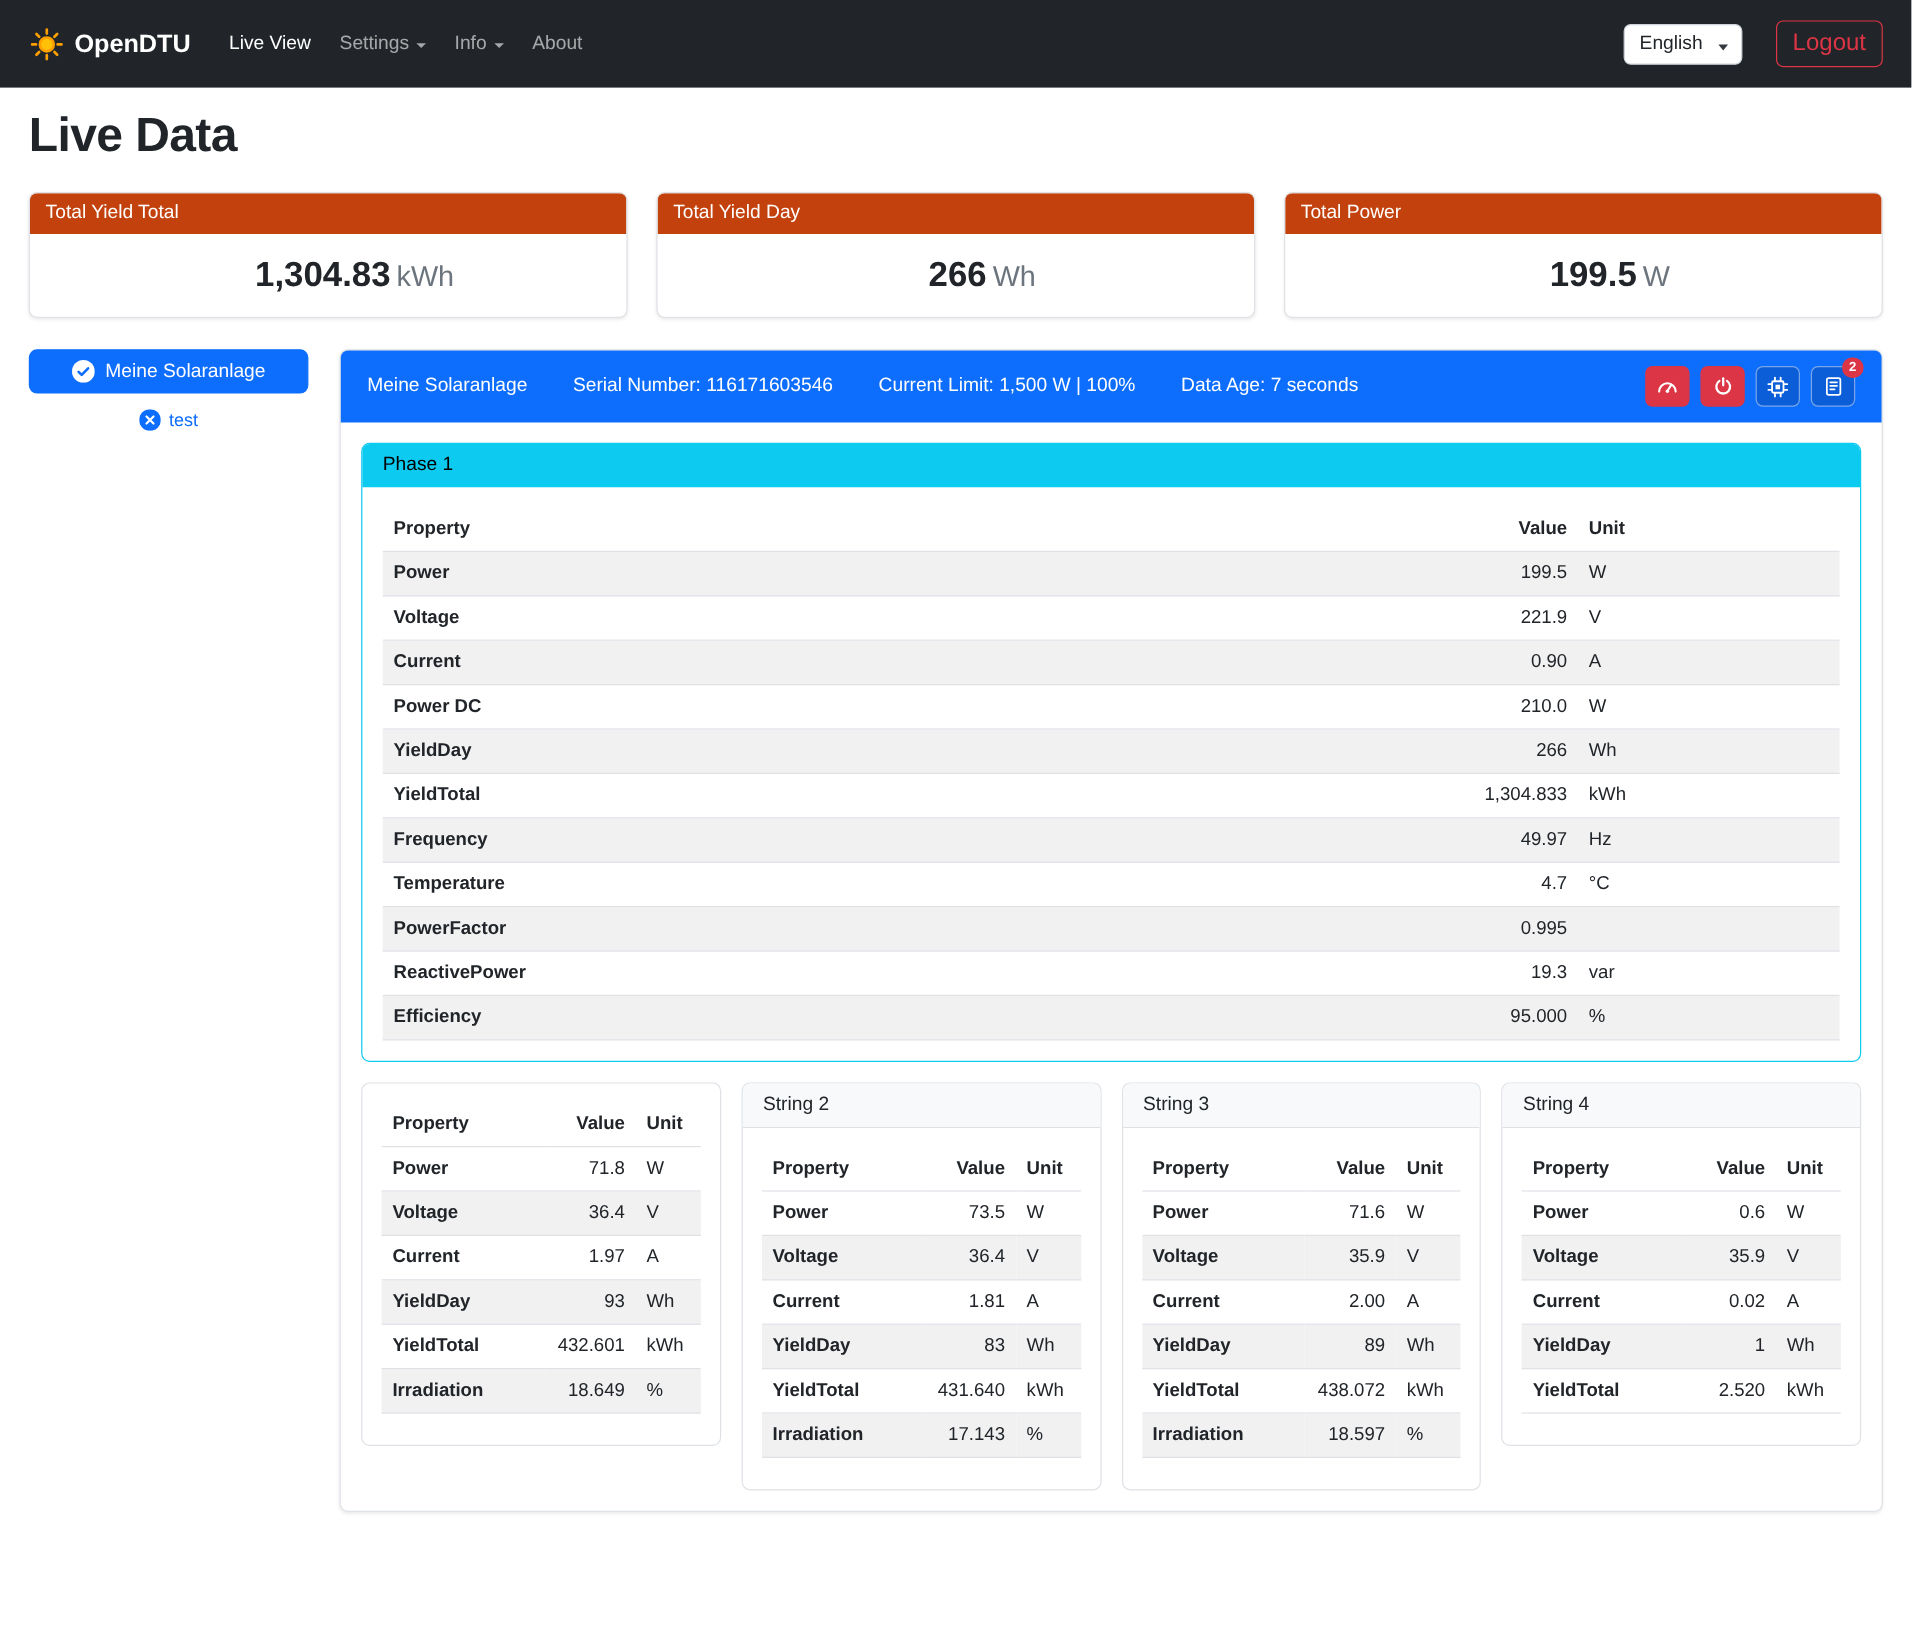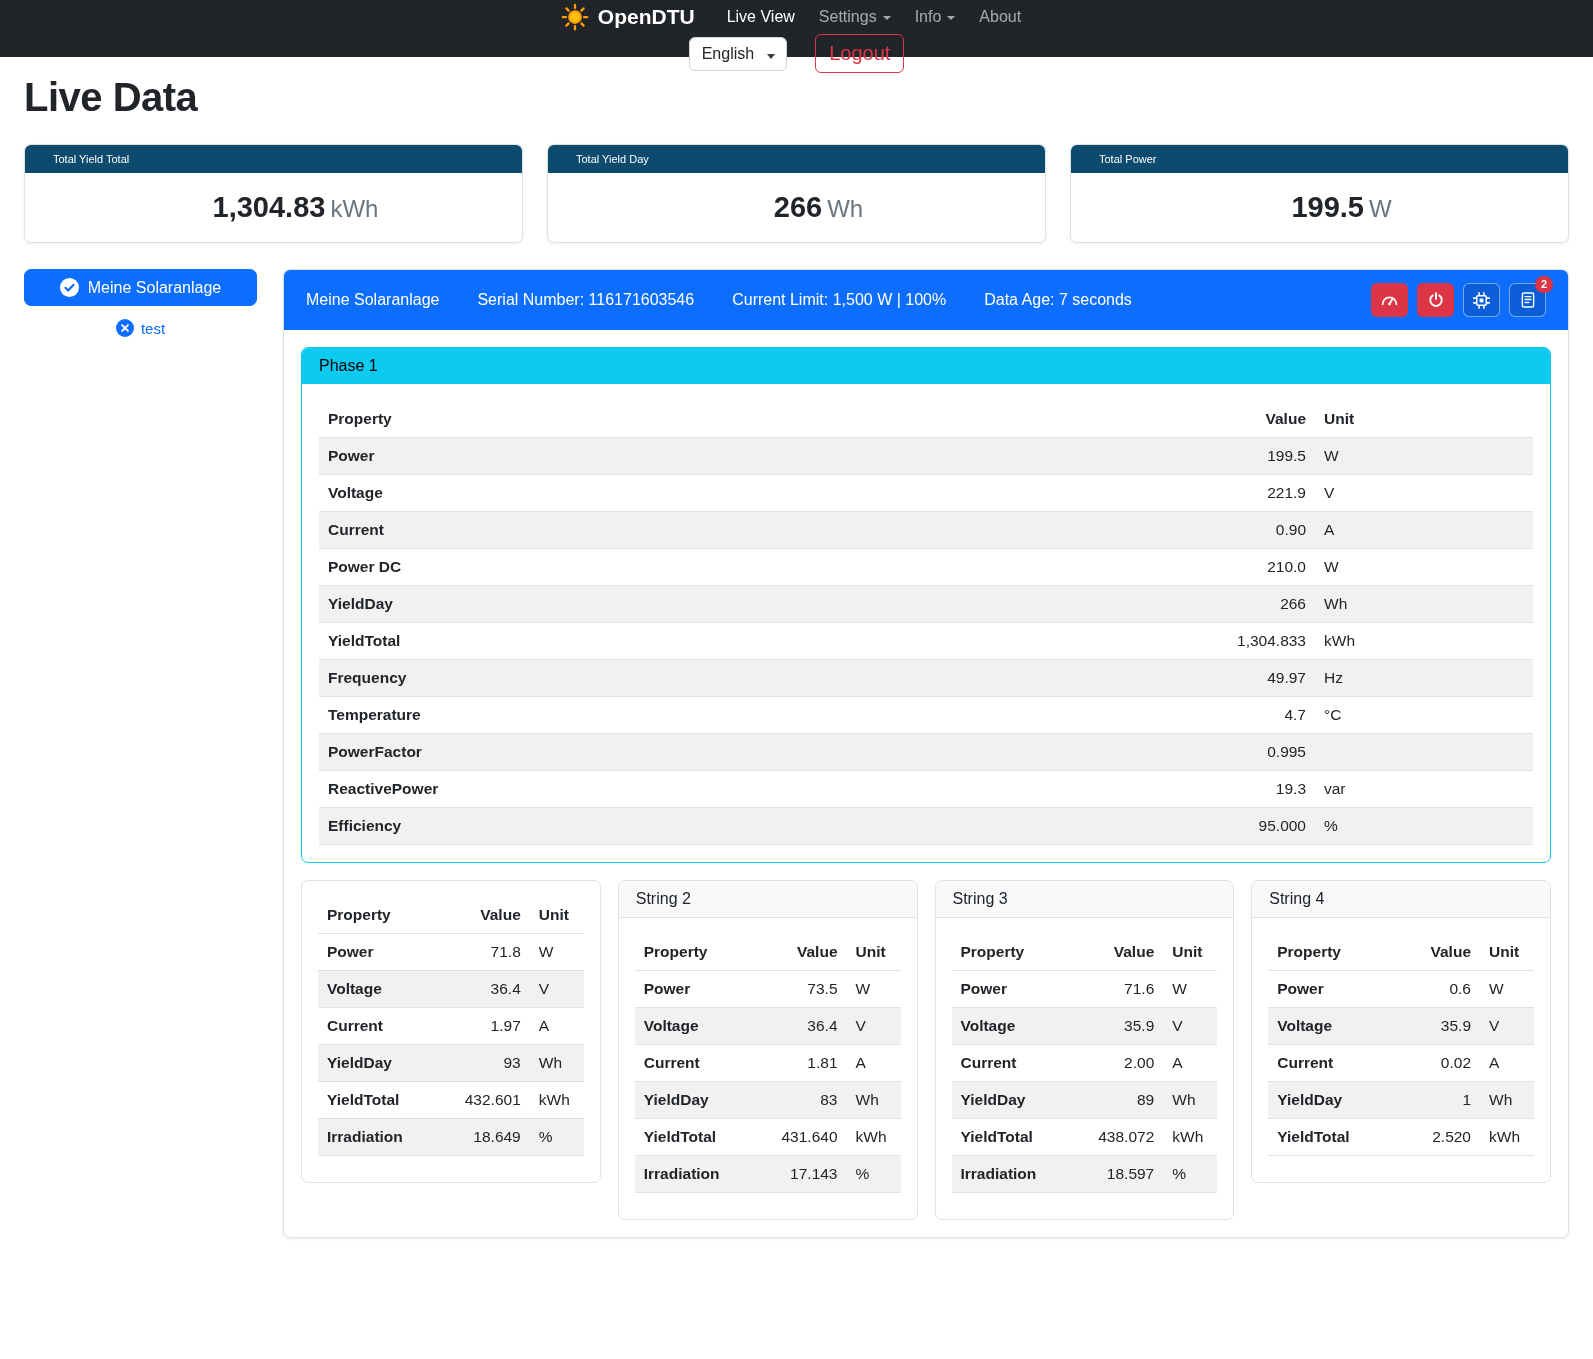--- a/index.html
+++ b/index.html
@@ -6,22 +6,22 @@
   html, body { background: #fff; }
   body {
     font-family: "Liberation Sans", sans-serif;
     color: #212529;
     font-size: 16px;
     width: 1593px;
   }
 
   
   .navbar {
-    height: 57px; background: #212529; display: flex;
-    align-items: center; justify-content: space-between; padding: 0 24px; flex-direction: column;
+    height: 73px; background: #212529; display: flex;
+    align-items: center; justify-content: space-between; padding: 0 24px;
   }
   .nav-left { display: flex; align-items: center; }
   .brand { display: flex; align-items: center; gap: 8px; color: #fff;
     font-size: 21px; font-weight: 600; margin-right: 20px; cursor: pointer; }
   .nav-link { color: rgba(255,255,255,.6); font-size: 16px; padding: 8px 12px;
     display: flex; align-items: center; gap: 6px; cursor: pointer; }
   .nav-link.active { color: #fff; }
   .caret { width: 0; height: 0; border-left: 4px solid transparent;
     border-right: 4px solid transparent; border-top: 4px solid currentColor;
     display: inline-block; margin-top: 2px; }
@@ -37,22 +37,22 @@
     font-family: inherit; }
 
   
   .container { padding: 0 24px 30px; }
   h1.page-title { font-size: 40px; font-weight: 600; margin: 18px 0 24px; letter-spacing: -0.5px; }
 
   .summary-row { display: flex; gap: 24px; margin-bottom: 26px; }
   .card { border: 1px solid #dee2e6; border-radius: 7px; background: #fff;
     box-shadow: 0 1px 3px rgba(0,0,0,.08); }
   .summary-card { flex: 1; overflow: hidden; }
-  .summary-card .card-header { background: #0c4a6e; color: #fff; padding: 8px 28px;
-    font-size: 11px; }
+  .summary-card .card-header { background: #c2410c; color: #fff; padding: 8px 13px;
+    font-size: 16px; }
   .summary-card .card-body { padding: 18px 16px; text-align: center; }
   .big-value { font-size: 29px; font-weight: 700; color: #212529; margin-left: 44px; }
   .big-unit { font-size: 24px; color: #6c757d; margin-left: 5px; }
 
   .content-row { display: flex; gap: 26px; align-items: flex-start; }
 
   
   .sidebar { width: 233px; flex: none; }
   .inv-select-btn { width: 100%; display: flex; align-items: center; justify-content: center;
     gap: 9px; background: #0d6efd; color: #fff; border: 1px solid #0d6efd;

